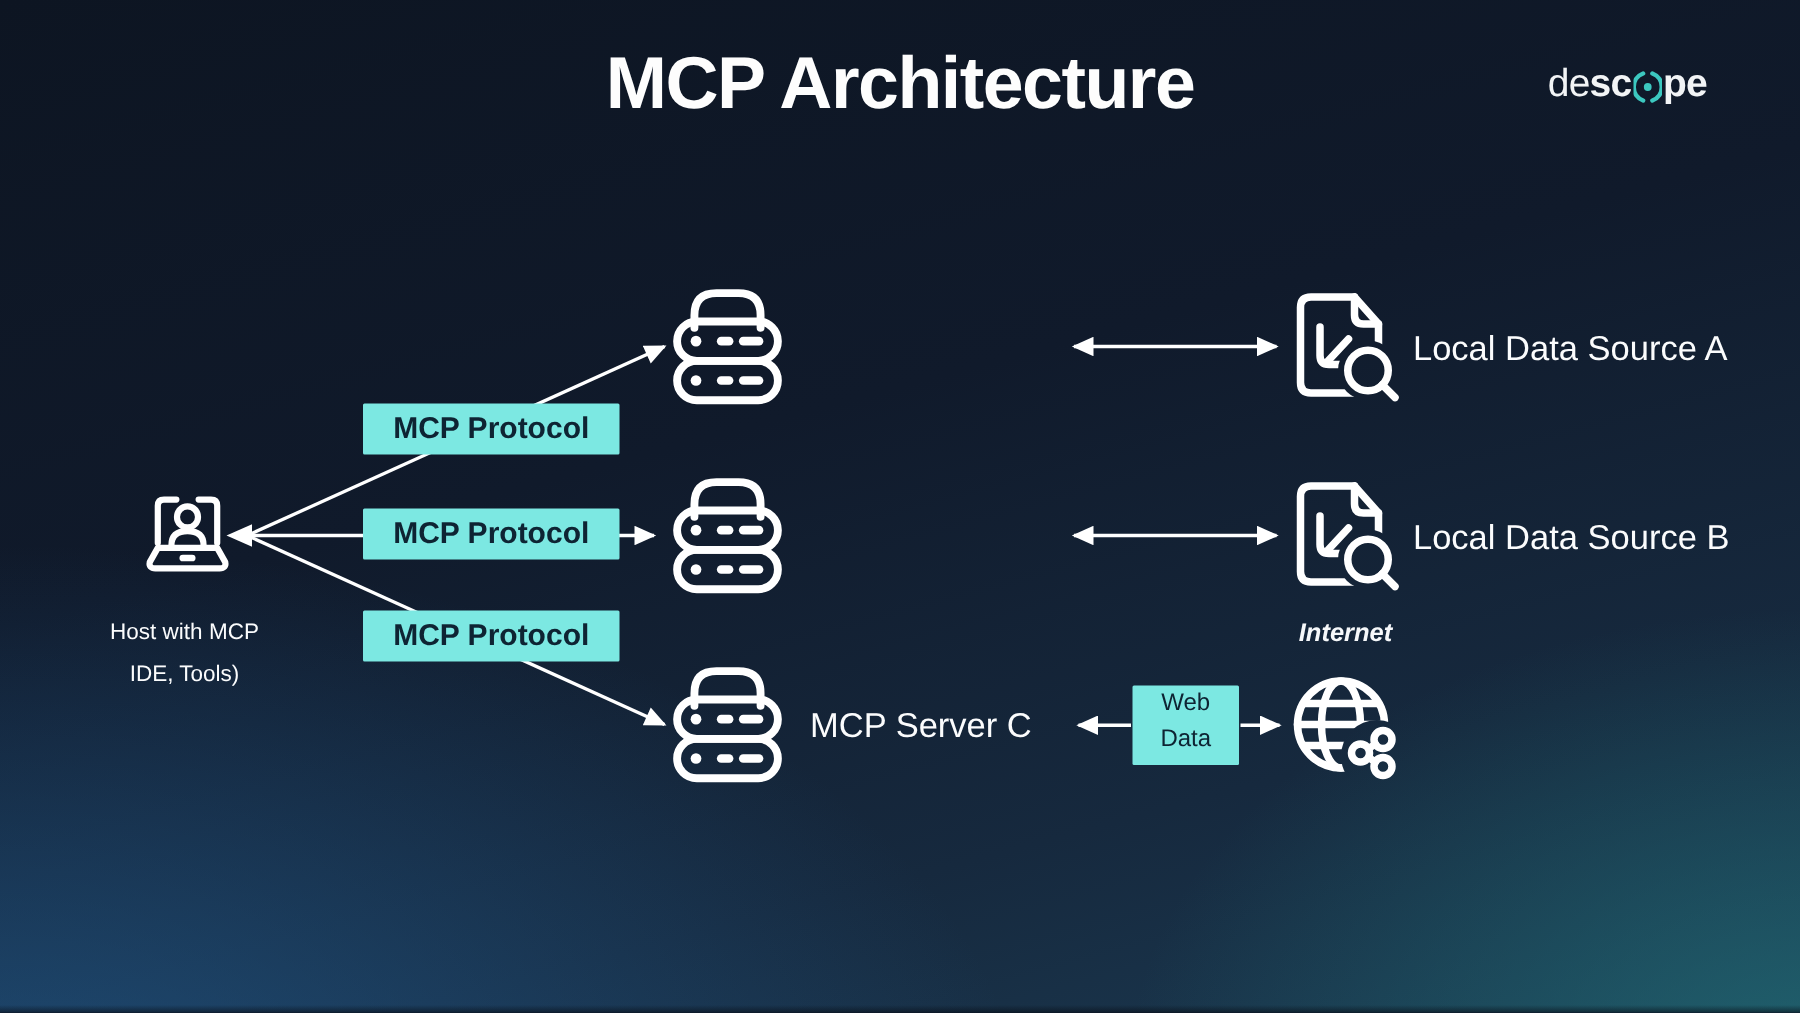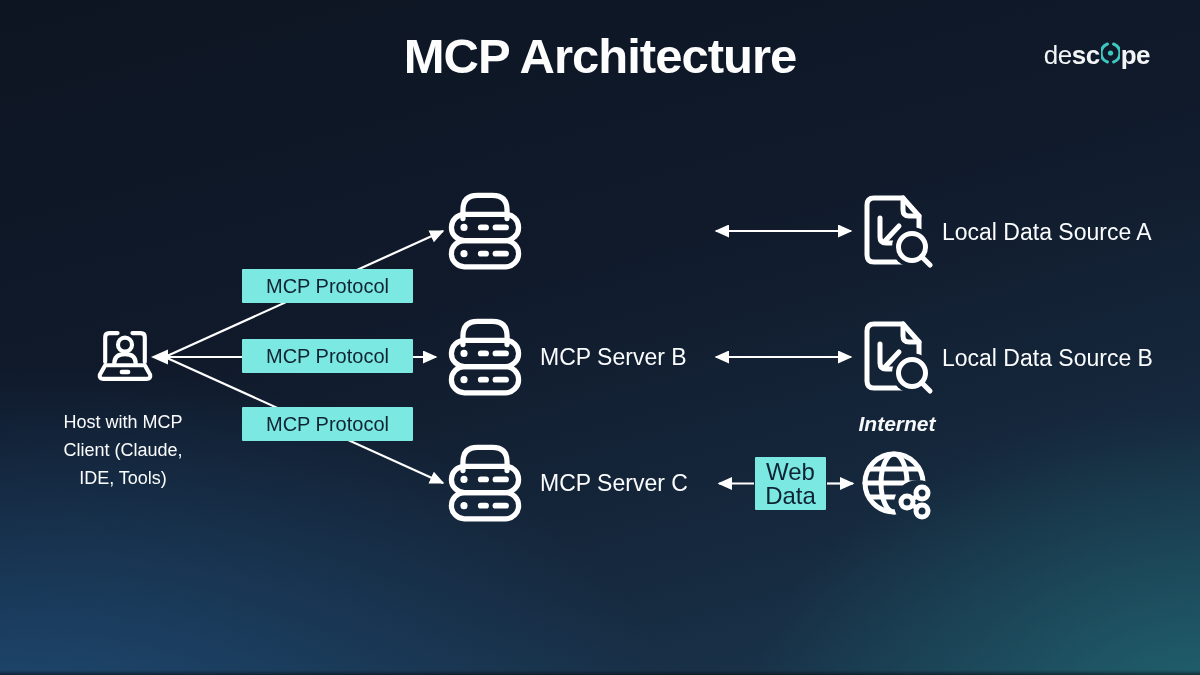--- a/index.html
+++ b/index.html
@@ -15,65 +15,65 @@
   .stage::after{
     content:""; position:absolute; left:0; right:0; bottom:0; height:5px;
     background:linear-gradient(180deg, rgba(6,11,19,0) 0%, rgba(6,11,19,0.55) 100%);
     pointer-events:none;
   }
   .title {
     position:absolute; top:28px; left:0; right:0; text-align:center;
     font-size:49px; font-weight:700; letter-spacing:-1px; color:#fdfdfd;
   }
   .logo {
-    position:absolute; top:40px; right:50px; display:flex; align-items:flex-start;
+    position:absolute; top:40px; right:62px; display:flex; align-items:flex-end;
     font-size:26px; letter-spacing:-0.5px; color:#f2f4f6;
   }
   .logo .lt { font-weight:400; }
   .logo .hv { font-weight:700; }
   .logo svg { margin:0 1px; display:block; }
 
   .connectors { position:absolute; left:0; top:0; z-index:1; }
 
   .icon { position:absolute; z-index:2; }
   .icon svg { display:block; }
 
   .host-label {
     position:absolute; left:3px; top:408px; width:240px; z-index:2;
-    text-align:center; font-size:18px; line-height:28px; font-weight:400; color:#fbfcfd;
+    text-align:center; font-size:15px; line-height:28px; font-weight:400; color:#fbfcfd;
   }
 
   .proto-box {
     position:absolute; left:242px; width:171px; height:34px; z-index:3;
     background:#7ce8e2; color:#0e2433; border-radius:1px;
     display:flex; align-items:center; justify-content:center;
-    font-size:20px; font-weight:400;
+    font-size:20px; font-weight:700;
   }
   .pb1 { top:269px; } .pb2 { top:339px; } .pb3 { top:407px; }
 
   .node-label {
     position:absolute; z-index:2; height:32px; display:flex; align-items:center;
     font-size:23px; font-weight:400; color:#fbfcfd; white-space:nowrap;
   }
   .srv-label { left:540px; }
   .sl1 { top:215px; } .sl2 { top:341px; } .sl3 { top:467px; }
   .ds-label { left:942px; }
   .dl1 { top:216px; } .dl2 { top:342px; }
   .remote-label { left:956px; top:467px; }
 
   .internet-label {
     position:absolute; left:827px; top:412px; width:140px; z-index:2;
-    text-align:center; font-style:italic; font-weight:600; font-size:21px; color:#f6f8fa;
+    text-align:center; font-style:italic; font-weight:600; font-size:17px; color:#f6f8fa;
   }
 
   .api-box {
     position:absolute; left:755px; top:457px; width:71px; height:53px; z-index:3;
     background:#7ce8e2; color:#0e2433; border-radius:1px;
-    display:flex; flex-direction:column; align-items:center; justify-content:center;
-    font-size:24px; line-height:24px; font-weight:500;
+    display:flex; flex-direction:column; align-items:center; 
+    font-size:16px; line-height:24px; font-weight:500;
   }
 
   .outline { fill:none; stroke:#ffffff; stroke-linecap:round; stroke-linejoin:round; }
 </style>
 </head>
 <body>
 
 <div class="stage">
 
   <div class="title">MCP Architecture</div>
@@ -115,21 +115,20 @@
         <circle cx="40" cy="25" r="8.5"></circle>
         <path d="M27,48 Q27,36.5 40,36.5 Q53,36.5 53,48"></path>
         <path d="M16,50 H64 L70.5,61.5 Q71.5,66.5 66,66.5 H14 Q8.5,66.5 9.5,61.5 Z"></path>
       </g>
       <rect x="33.5" y="55.5" width="13" height="5.4" rx="2.7" fill="#ffffff"></rect>
     </svg>
   </div>
 
   <div class="host-label">
     <div>Host with MCP</div>
-    <div>Client (Claude,</div>
     <div>IDE, Tools)</div>
   </div>
 
   <div class="proto-box pb1">
       <span>MCP Protocol</span>
     </div>
   <div class="proto-box pb2">
       <span>MCP Protocol</span>
     </div>
   <div class="proto-box pb3">
@@ -181,21 +180,20 @@
       <circle cx="20" cy="63.5" r="3.4" fill="#ffffff"></circle>
       <g stroke="#ffffff" stroke-width="5.5" stroke-linecap="round">
         <line x1="36" y1="38.5" x2="41" y2="38.5"></line>
           <line x1="50" y1="38.5" x2="60" y2="38.5"></line>
         <line x1="36" y1="63.5" x2="41" y2="63.5"></line>
           <line x1="50" y1="63.5" x2="60" y2="63.5"></line>
       </g>
     </svg>
   </div>
 
-  <div class="node-label srv-label sl2">MCP Server B</div>
   <div class="node-label srv-label sl3">MCP Server C</div>
 
   <div class="icon" style="left:857px; top:192px;">
     <svg width="80" height="80" viewBox="0 0 80 80">
       <defs>
           <mask id="mA">
             <rect width="80" height="80" fill="#fff"></rect>
             <circle cx="55" cy="55" r="20" fill="#000"></circle>
           </mask>
         </defs>

